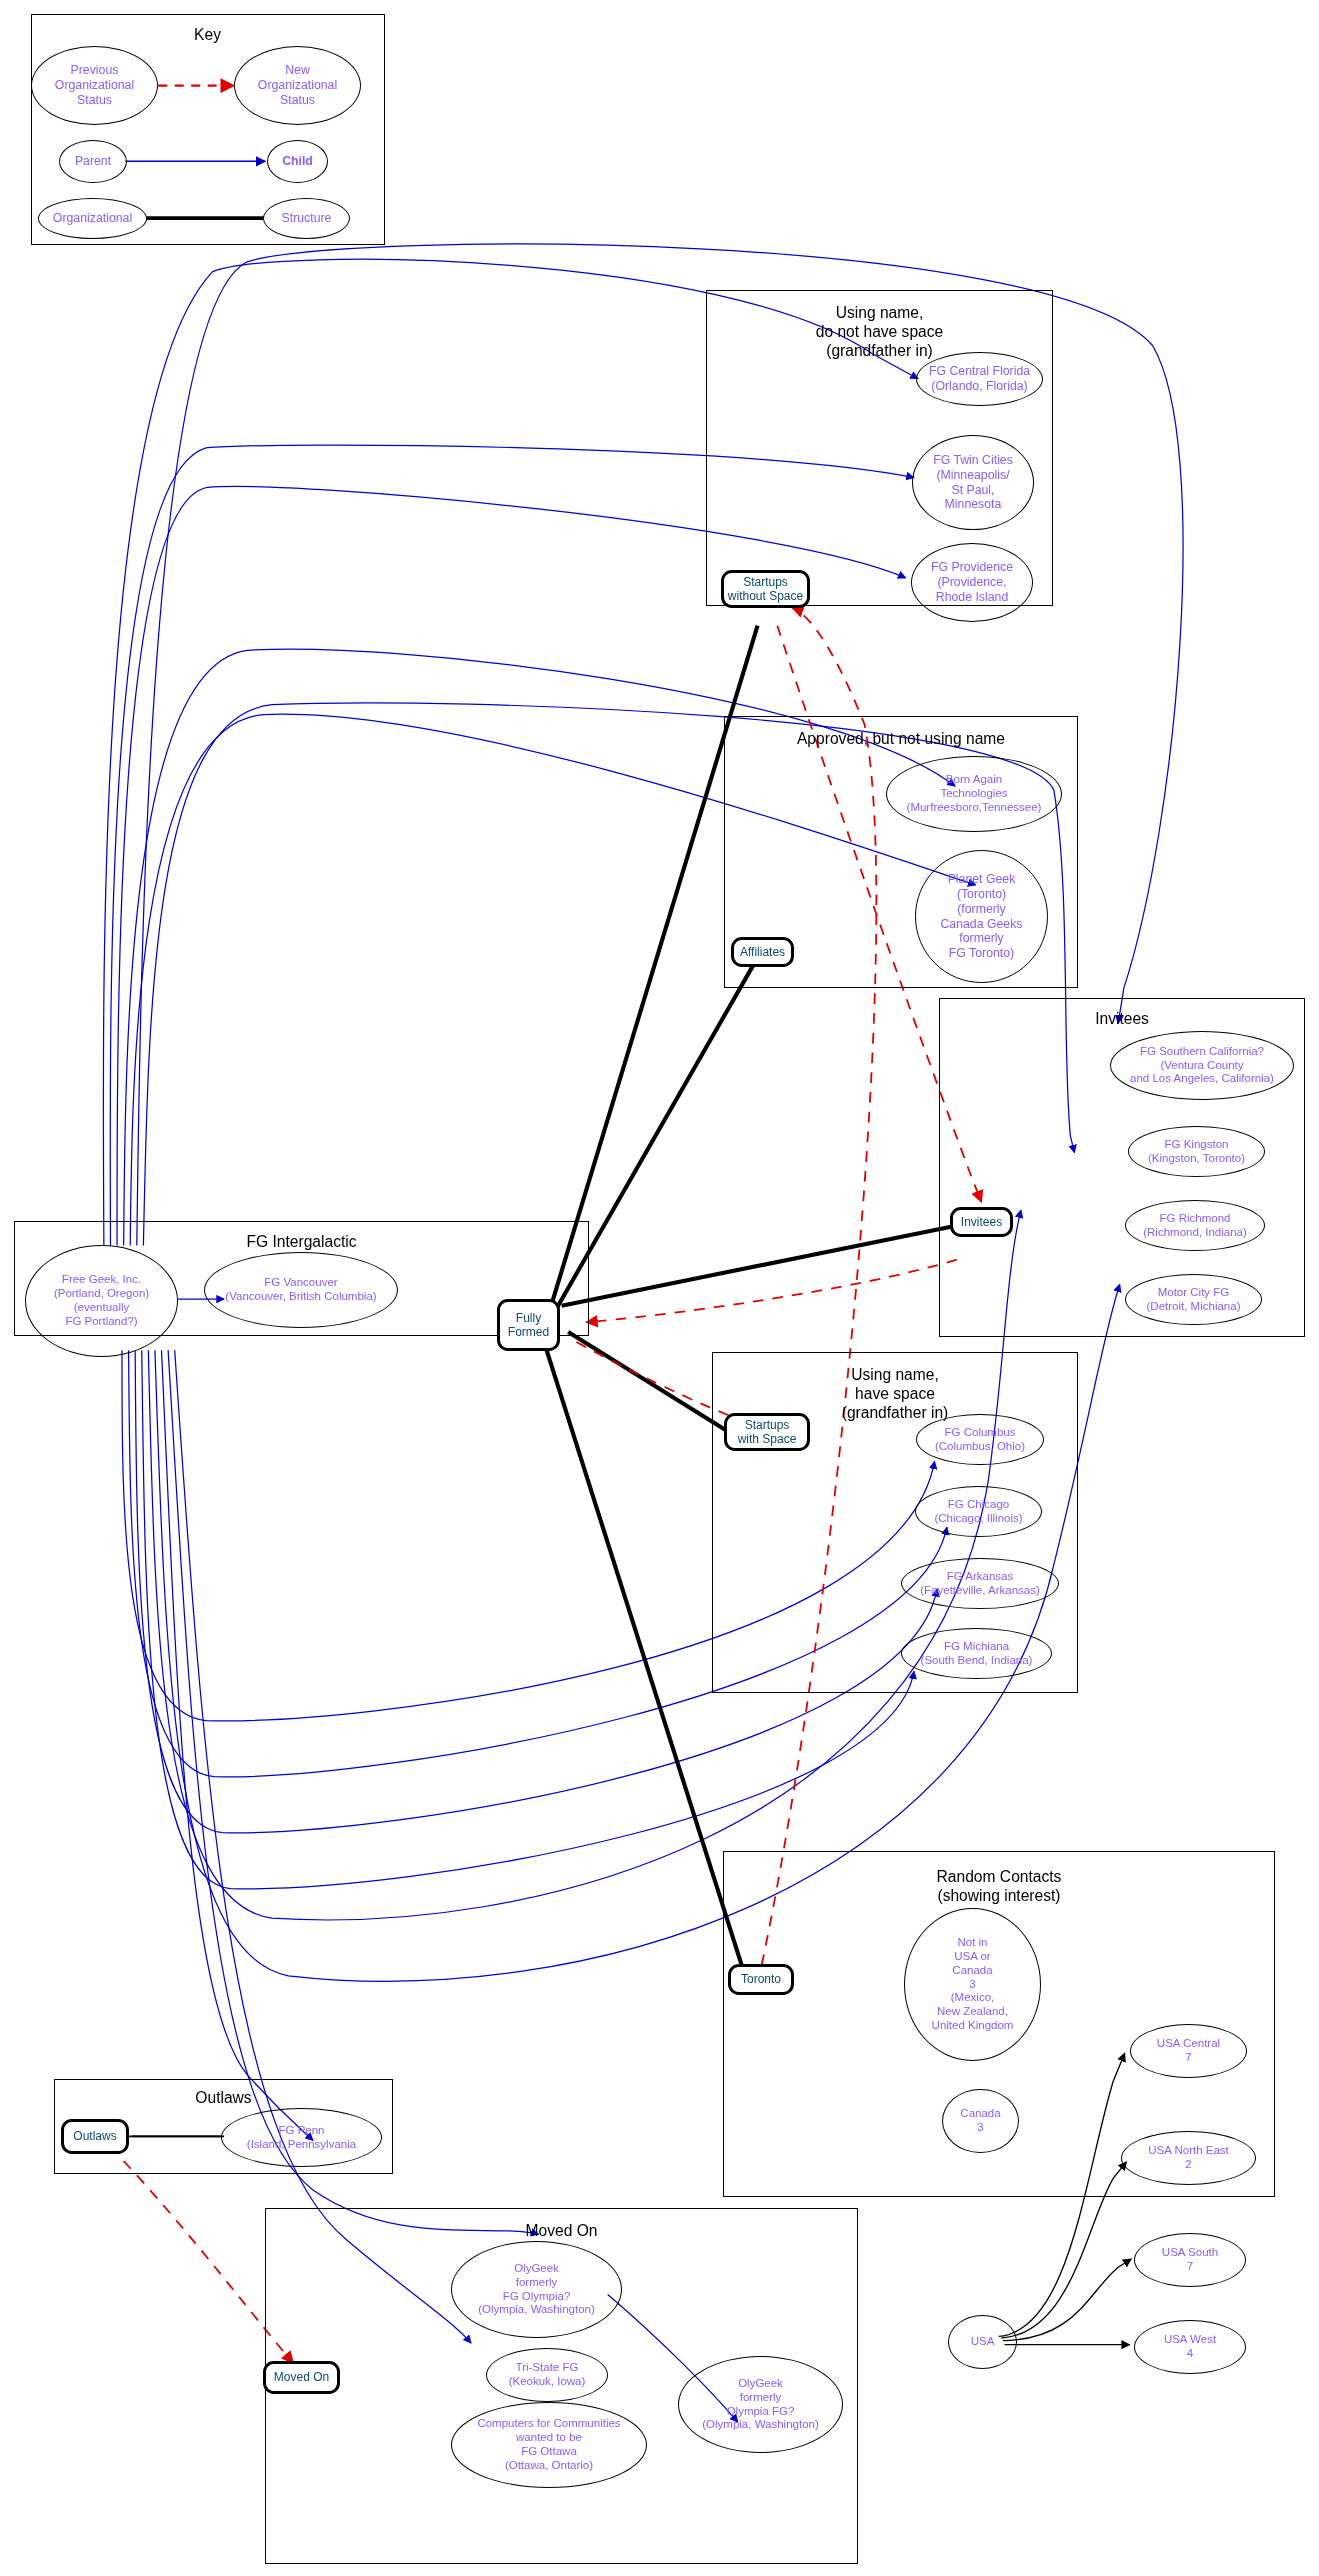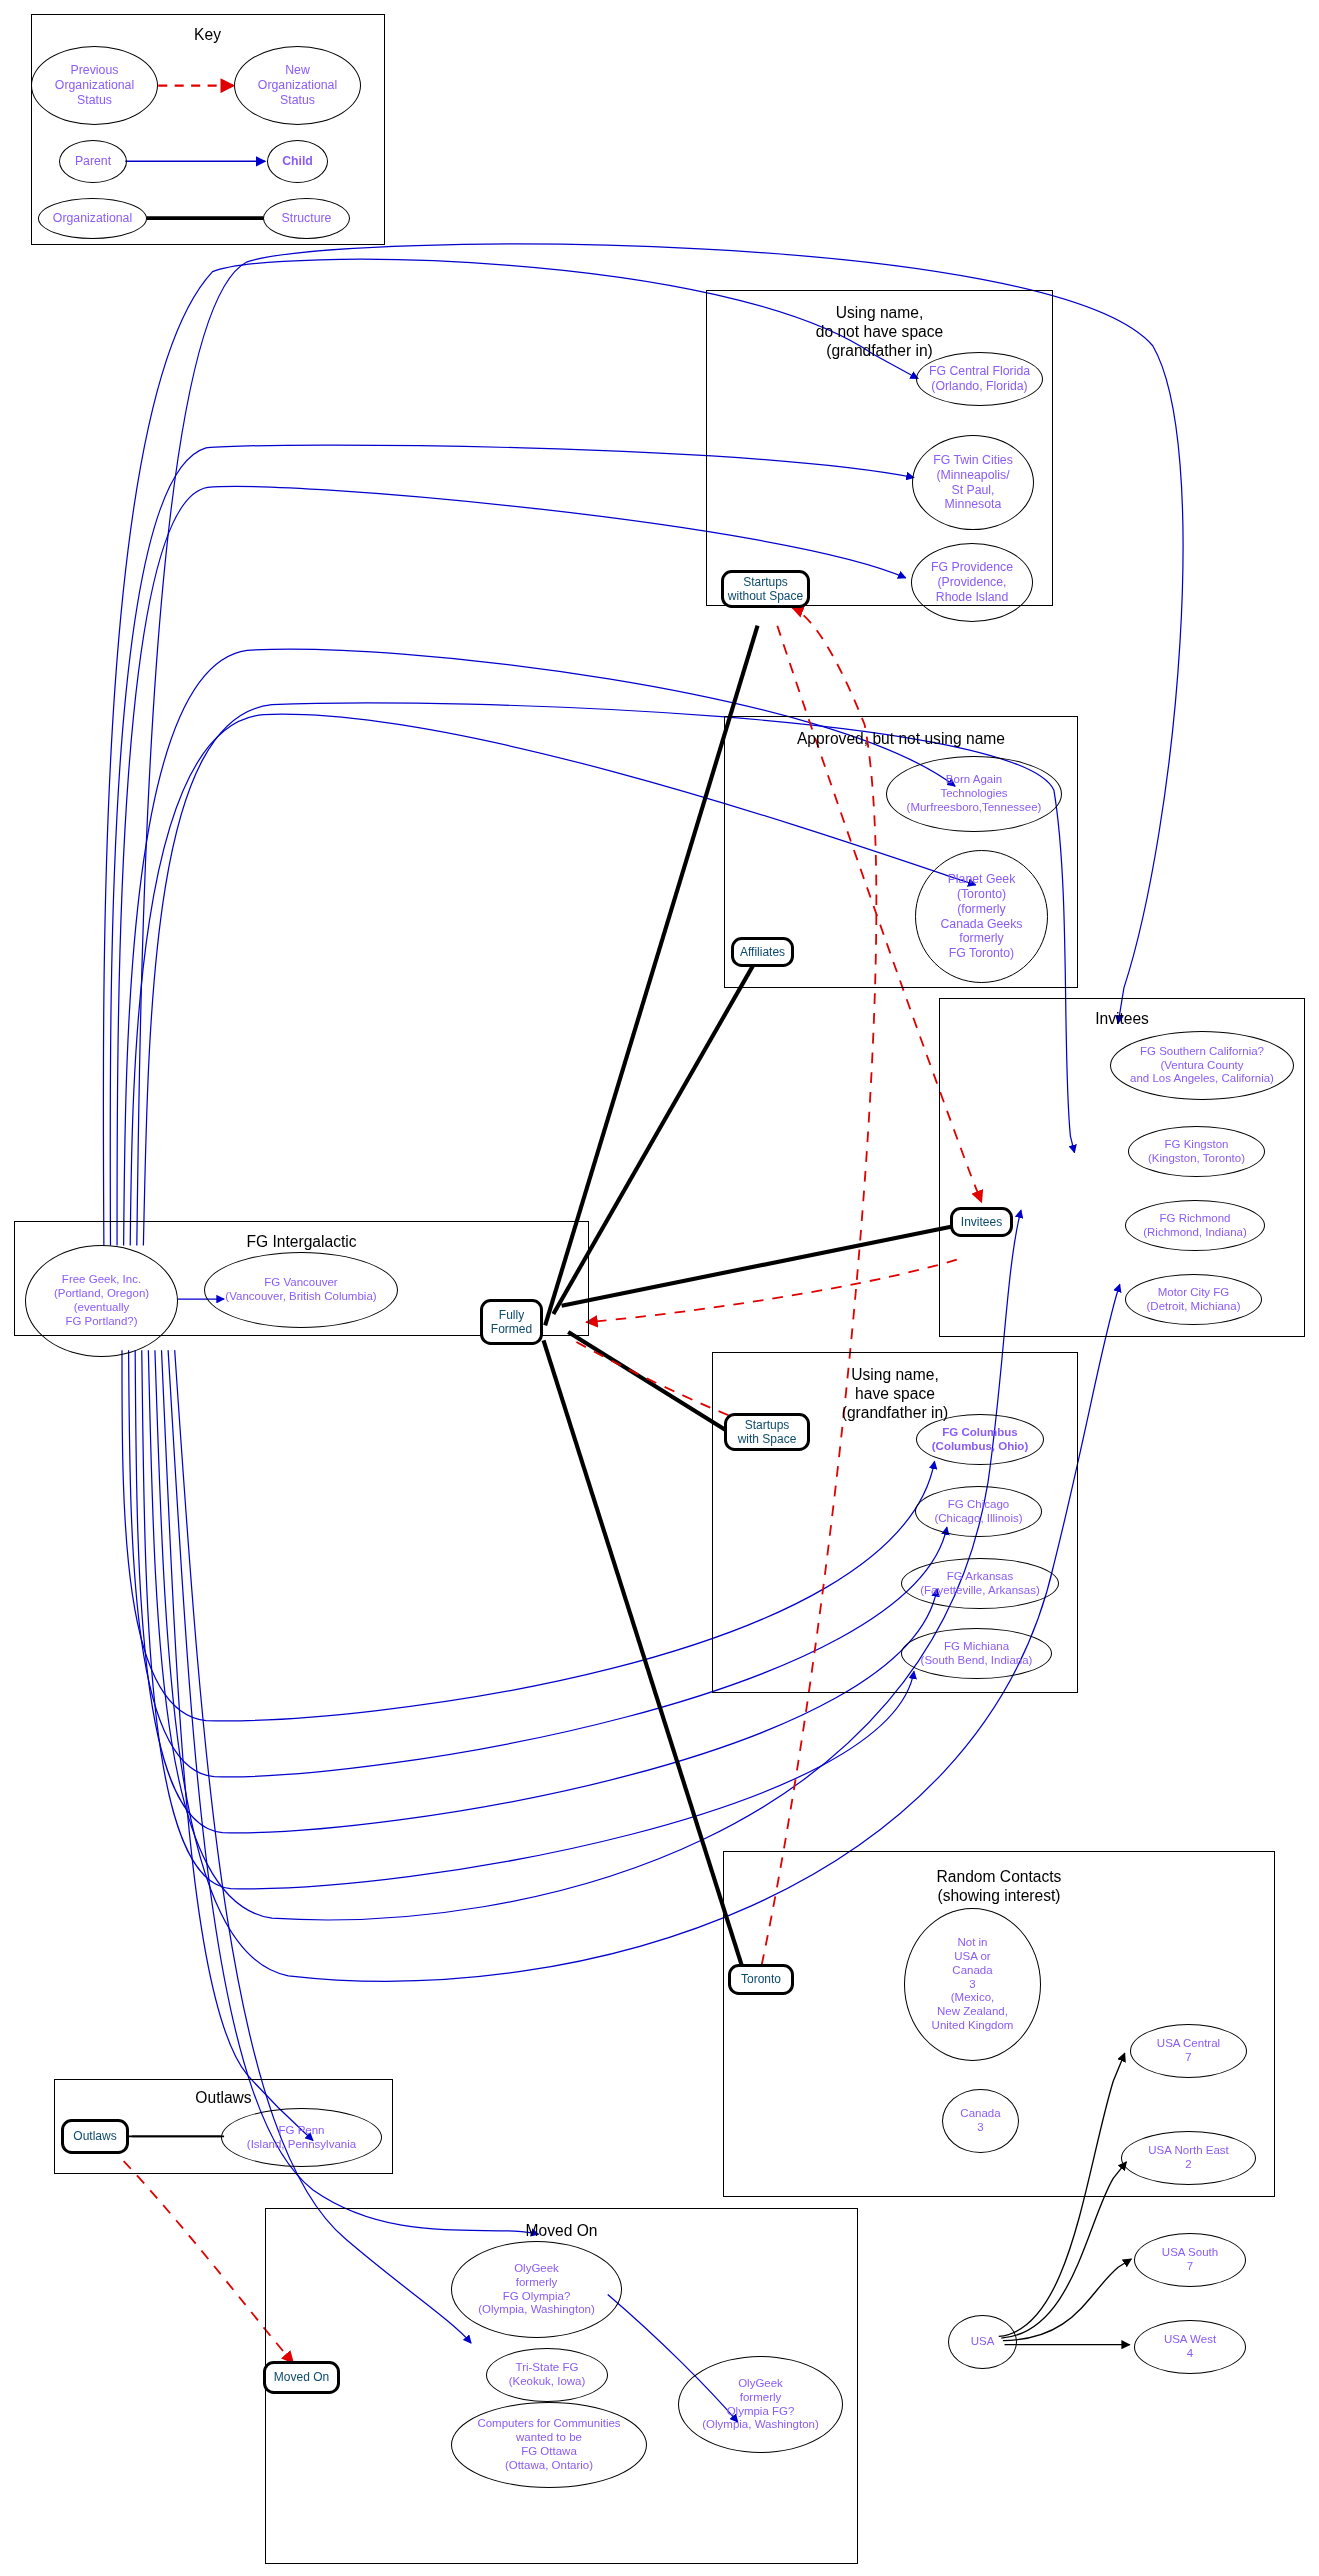--- a/index.html
+++ b/index.html
@@ -234,21 +234,21 @@
 (eventually
 FG Portland?)</div>
   <div class="node sm" style="left:204px; top:1252px; width:194px; height:76px;">FG Vancouver
 (Vancouver, British Columbia)</div>
 
   <div class="cluster" style="left:712px; top:1352px; width:366px; height:341px;">
     <div class="cluster-title" style="top:11.5px;">Using name,
 have space
 (grandfather in)</div>
   </div>
-  <div class="node sm" style="left:916px; top:1414px; width:128px; height:51px;font-weight:bold;">FG Columbus
+  <div class="node sm" style="left:916px; top:1414px; width:128px; height:51px;">FG Columbus
 (Columbus, Ohio)</div>
   <div class="node sm" style="left:915px; top:1486px; width:127px; height:51px;">FG Chicago
 (Chicago, Illinois)</div>
   <div class="node sm" style="left:901px; top:1558px; width:158px; height:51px;">FG Arkansas
 (Fayetteville, Arkansas)</div>
   <div class="node sm" style="left:901px; top:1628px; width:151px; height:51px;">FG Michiana
 (South Bend, Indiana)</div>
 
   <div class="cluster" style="left:723px; top:1851px; width:552px; height:346px;padding-left:16px;">
     <div class="cluster-title" style="top:15px;">Random Contacts
@@ -294,21 +294,21 @@
 (Ottawa, Ontario)</div>
   <div class="node sm" style="left:678px; top:2356px; width:165px; height:97px;">OlyGeek
 formerly
 Olympia FG?
 (Olympia, Washington)</div>
 
   <div class="statusbox" style="left:721px; top:570px; width:89px; height:38px;">Startups
 without Space</div>
   <div class="statusbox" style="left:731px; top:937px; width:63px; height:30px;">Affiliates</div>
   <div class="statusbox" style="left:950px; top:1207px; width:63px; height:30px;">Invitees</div>
-  <div class="statusbox" style="left:480px; top:1299px; width:63px; height:46px;">Fully
+  <div class="statusbox" style="left:497px; top:1299px; width:63px; height:52px;">Fully
 Formed</div>
   <div class="statusbox" style="left:724px; top:1413px; width:86px; height:38px;">Startups
 with Space</div>
   <div class="statusbox" style="left:728px; top:1964px; width:66px; height:31px;">Toronto</div>
   <div class="statusbox" style="left:61px; top:2119px; width:68px; height:35px;">Outlaws</div>
   <div class="statusbox" style="left:263px; top:2361px; width:77px; height:33px;">Moved On</div>
 
 </div>
 
 

